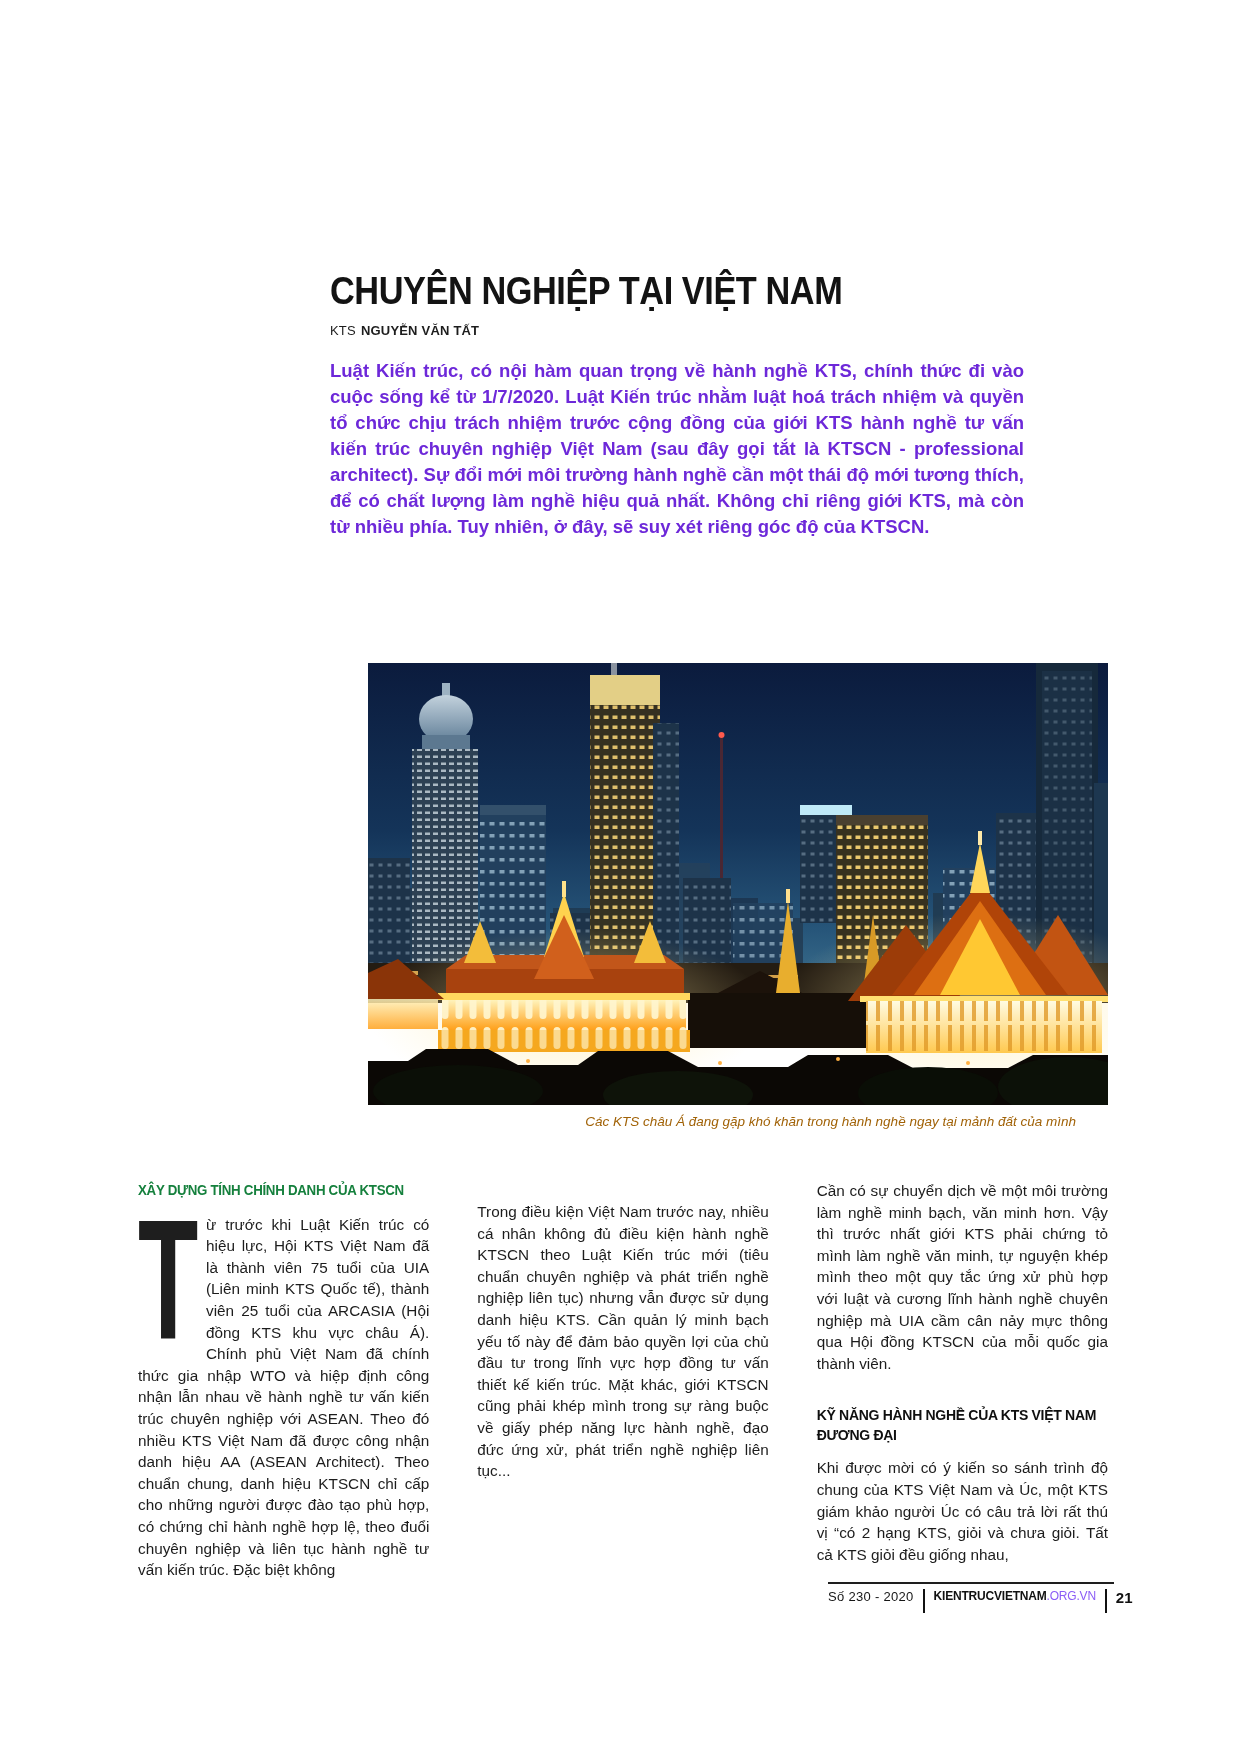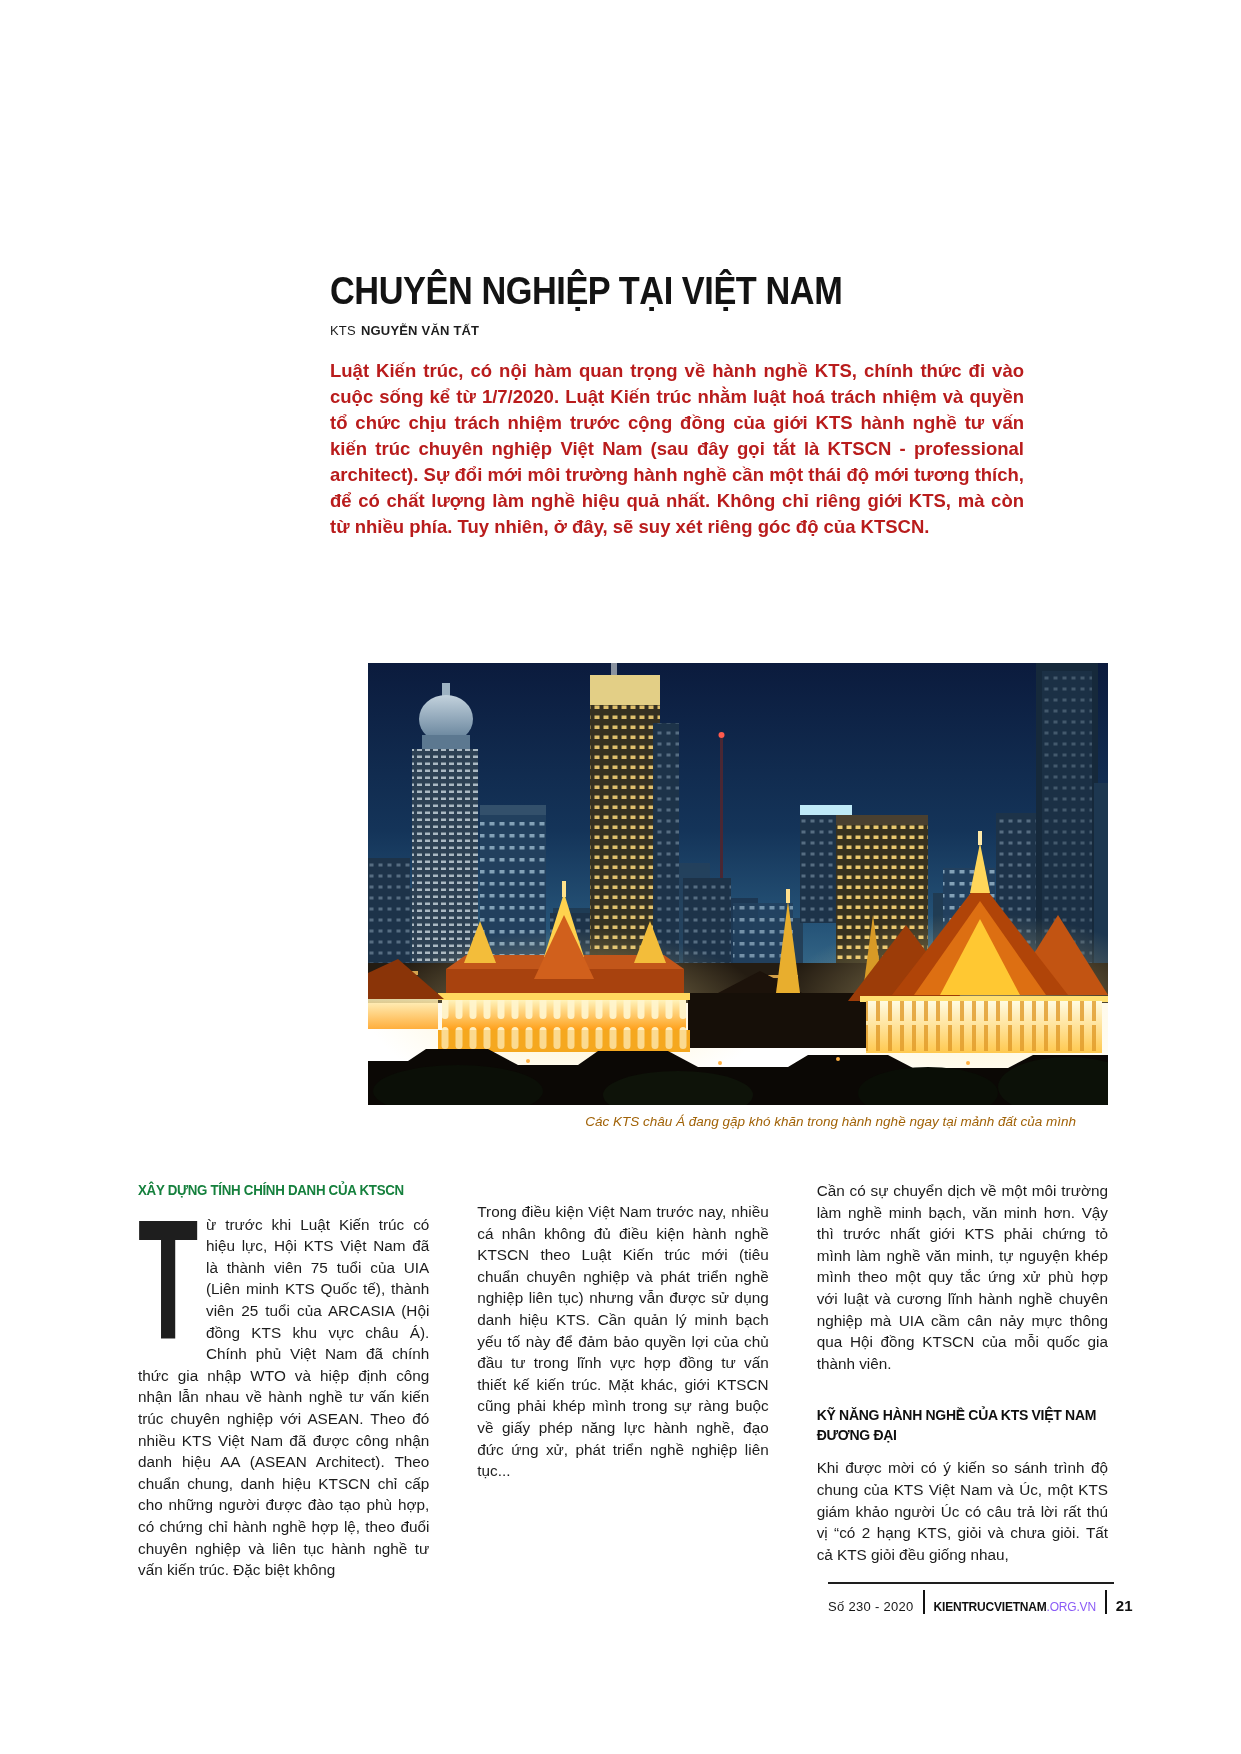--- a/index.html
+++ b/index.html
@@ -10,42 +10,42 @@
   
   .header{position:absolute;left:330px;top:266px;width:694px;}
   .title1{display:inline-block;font-size:33px;font-weight:400;color:#3b3b3d;
           letter-spacing:.5px;transform:scaleX(.93);transform-origin:left;white-space:nowrap;}
   .title2{display:inline-block;font-size:39px;font-weight:700;color:#131313;
           letter-spacing:-.5px;transform:scaleX(.88);transform-origin:left;white-space:nowrap;margin-top:3px;}
   .byline{margin-top:10px;font-size:13px;color:#1d1d1d;letter-spacing:.2px;}
   .byline .pre{font-weight:400;margin-right:5px;}
   .byline .name{font-weight:700;}
   .intro{margin-top:20px;font-size:18.5px;font-weight:700;line-height:26px;
-         text-align:justify;color:#b91c1c;}
+         text-align:justify;color:#6d28d9;}
   
   .photo{position:absolute;left:368px;top:663px;width:740px;height:442px;display:block;}
   .caption{position:absolute;left:368px;top:1114px;width:708px;text-align:right;
            font-style:italic;font-size:13.5px;color:#a16207;}
   
   .columns{position:absolute;left:138px;top:1180px;width:970px;
            display:grid;grid-template-columns:1fr 1fr 1fr;column-gap:48px;
            font-size:15.3px;line-height:21.6px;text-align:justify;color:#1c1c1c;}
   .colheading{font-weight:700;font-size:14px;letter-spacing:-.3px;margin:0 0 12px 0;
               text-align:left;color:#15803d;}
   .colheading .squeeze{display:inline-block;transform:scaleX(.95);transform-origin:left;white-space:nowrap;}
   .colheading2{font-weight:700;font-size:14px;letter-spacing:-.3px;margin:31px 0 12px 0;
                text-align:left;color:#0f0f0f;line-height:20px;}
   .columns p{margin:0;}
   .pgap{height:21px;}
   .dropcap{float:left;font-size:170px;line-height:116px;font-weight:700;color:#1e1e1e;
            width:60px;height:126px;margin:8px 8px 0 0;transform:scaleX(.58);
            transform-origin:left top;overflow:visible;}
   
   .footer{position:absolute;left:828px;top:1582px;width:286px;border-top:2px solid #1e1e1e;
-          display:flex;align-items:flex-end;padding-top:5px;height:25px;}
+          display:flex;align-items:flex-start;padding-top:5px;height:25px;}
   .f-issue{font-size:13px;color:#161616;letter-spacing:.3px;white-space:nowrap;}
   .vdiv{width:2px;height:24px;background:#111;margin:0 9px;flex:none;}
   .f-site{font-size:12px;white-space:nowrap;letter-spacing:-.2px;flex:1;}
   .f-site .b{font-weight:700;color:#111;}
   .f-site .l{font-weight:400;color:#8b5cf6;}
   .f-page{font-size:15px;font-weight:700;color:#111;white-space:nowrap;}
 </style>
 </head>
 <body>
 

